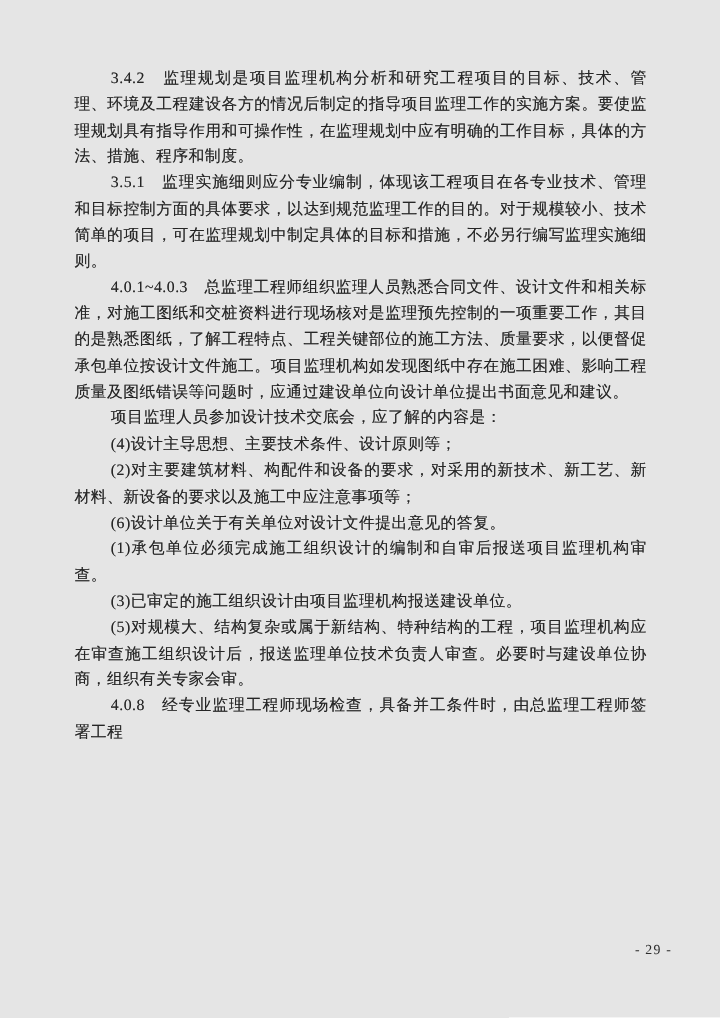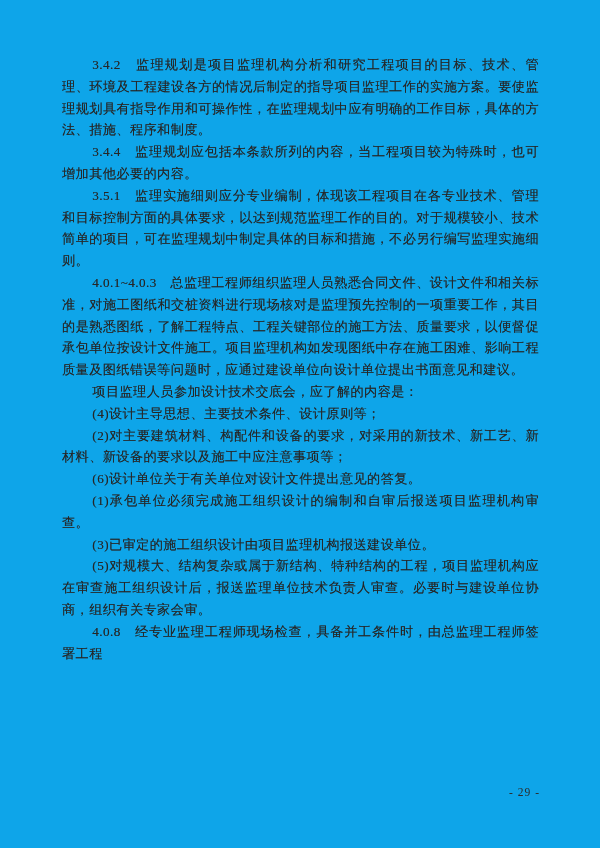--- a/index.html
+++ b/index.html
@@ -4,21 +4,21 @@
 <style>
   html, body {
     margin: 0;
     padding: 0;
     background: #ffffff;
   }
   .page {
     position: relative;
     width: 600px;
     height: 848px;
-    background: #0ea5e9;
+    background: #e5e5e5;
     font-family: "Liberation Serif", "DejaVu Serif", serif;
     color: #262626;
     overflow: hidden;
   }
   .content {
     position: absolute;
     top: 54px;
     left: 62px;
     width: 477px;
   }
@@ -36,29 +36,29 @@
   }
   .page-footer {
     position: absolute;
     top: 786px;
     left: 0;
     width: 540px;
     text-align: right;
     font-size: 11.5px;
     letter-spacing: 1px;
     color: #2c2c2c;
+    padding-left: 20px;
   }
 </style>
 </head>
 <body>
 
 <div class="page">
   <div class="content">
     <p>3.4.2　监理规划是项目监理机构分析和研究工程项目的目标、技术、管理、环境及工程建设各方的情况后制定的指导项目监理工作的实施方案。要使监理规划具有指导作用和可操作性，在监理规划中应有明确的工作目标，具体的方法、措施、程序和制度。</p>
-    <p>3.4.4　监理规划应包括本条款所列的内容，当工程项目较为特殊时，也可增加其他必要的内容。</p>
     <p>3.5.1　监理实施细则应分专业编制，体现该工程项目在各专业技术、管理和目标控制方面的具体要求，以达到规范监理工作的目的。对于规模较小、技术简单的项目，可在监理规划中制定具体的目标和措施，不必另行编写监理实施细则。</p>
     <p>4.0.1~4.0.3　总监理工程师组织监理人员熟悉合同文件、设计文件和相关标准，对施工图纸和交桩资料进行现场核对是监理预先控制的一项重要工作，其目的是熟悉图纸，了解工程特点、工程关键部位的施工方法、质量要求，以便督促承包单位按设计文件施工。项目监理机构如发现图纸中存在施工困难、影响工程质量及图纸错误等问题时，应通过建设单位向设计单位提出书面意见和建议。</p>
     <p>项目监理人员参加设计技术交底会，应了解的内容是：</p>
     <p>(4)设计主导思想、主要技术条件、设计原则等；</p>
     <p>(2)对主要建筑材料、构配件和设备的要求，对采用的新技术、新工艺、新材料、新设备的要求以及施工中应注意事项等；</p>
     <p>(6)设计单位关于有关单位对设计文件提出意见的答复。</p>
     <p>(1)承包单位必须完成施工组织设计的编制和自审后报送项目监理机构审查。</p>
     <p>(3)已审定的施工组织设计由项目监理机构报送建设单位。</p>
     <p>(5)对规模大、结构复杂或属于新结构、特种结构的工程，项目监理机构应在审查施工组织设计后，报送监理单位技术负责人审查。必要时与建设单位协商，组织有关专家会审。</p>
     <p>4.0.8　经专业监理工程师现场检查，具备并工条件时，由总监理工程师签署工程</p>

